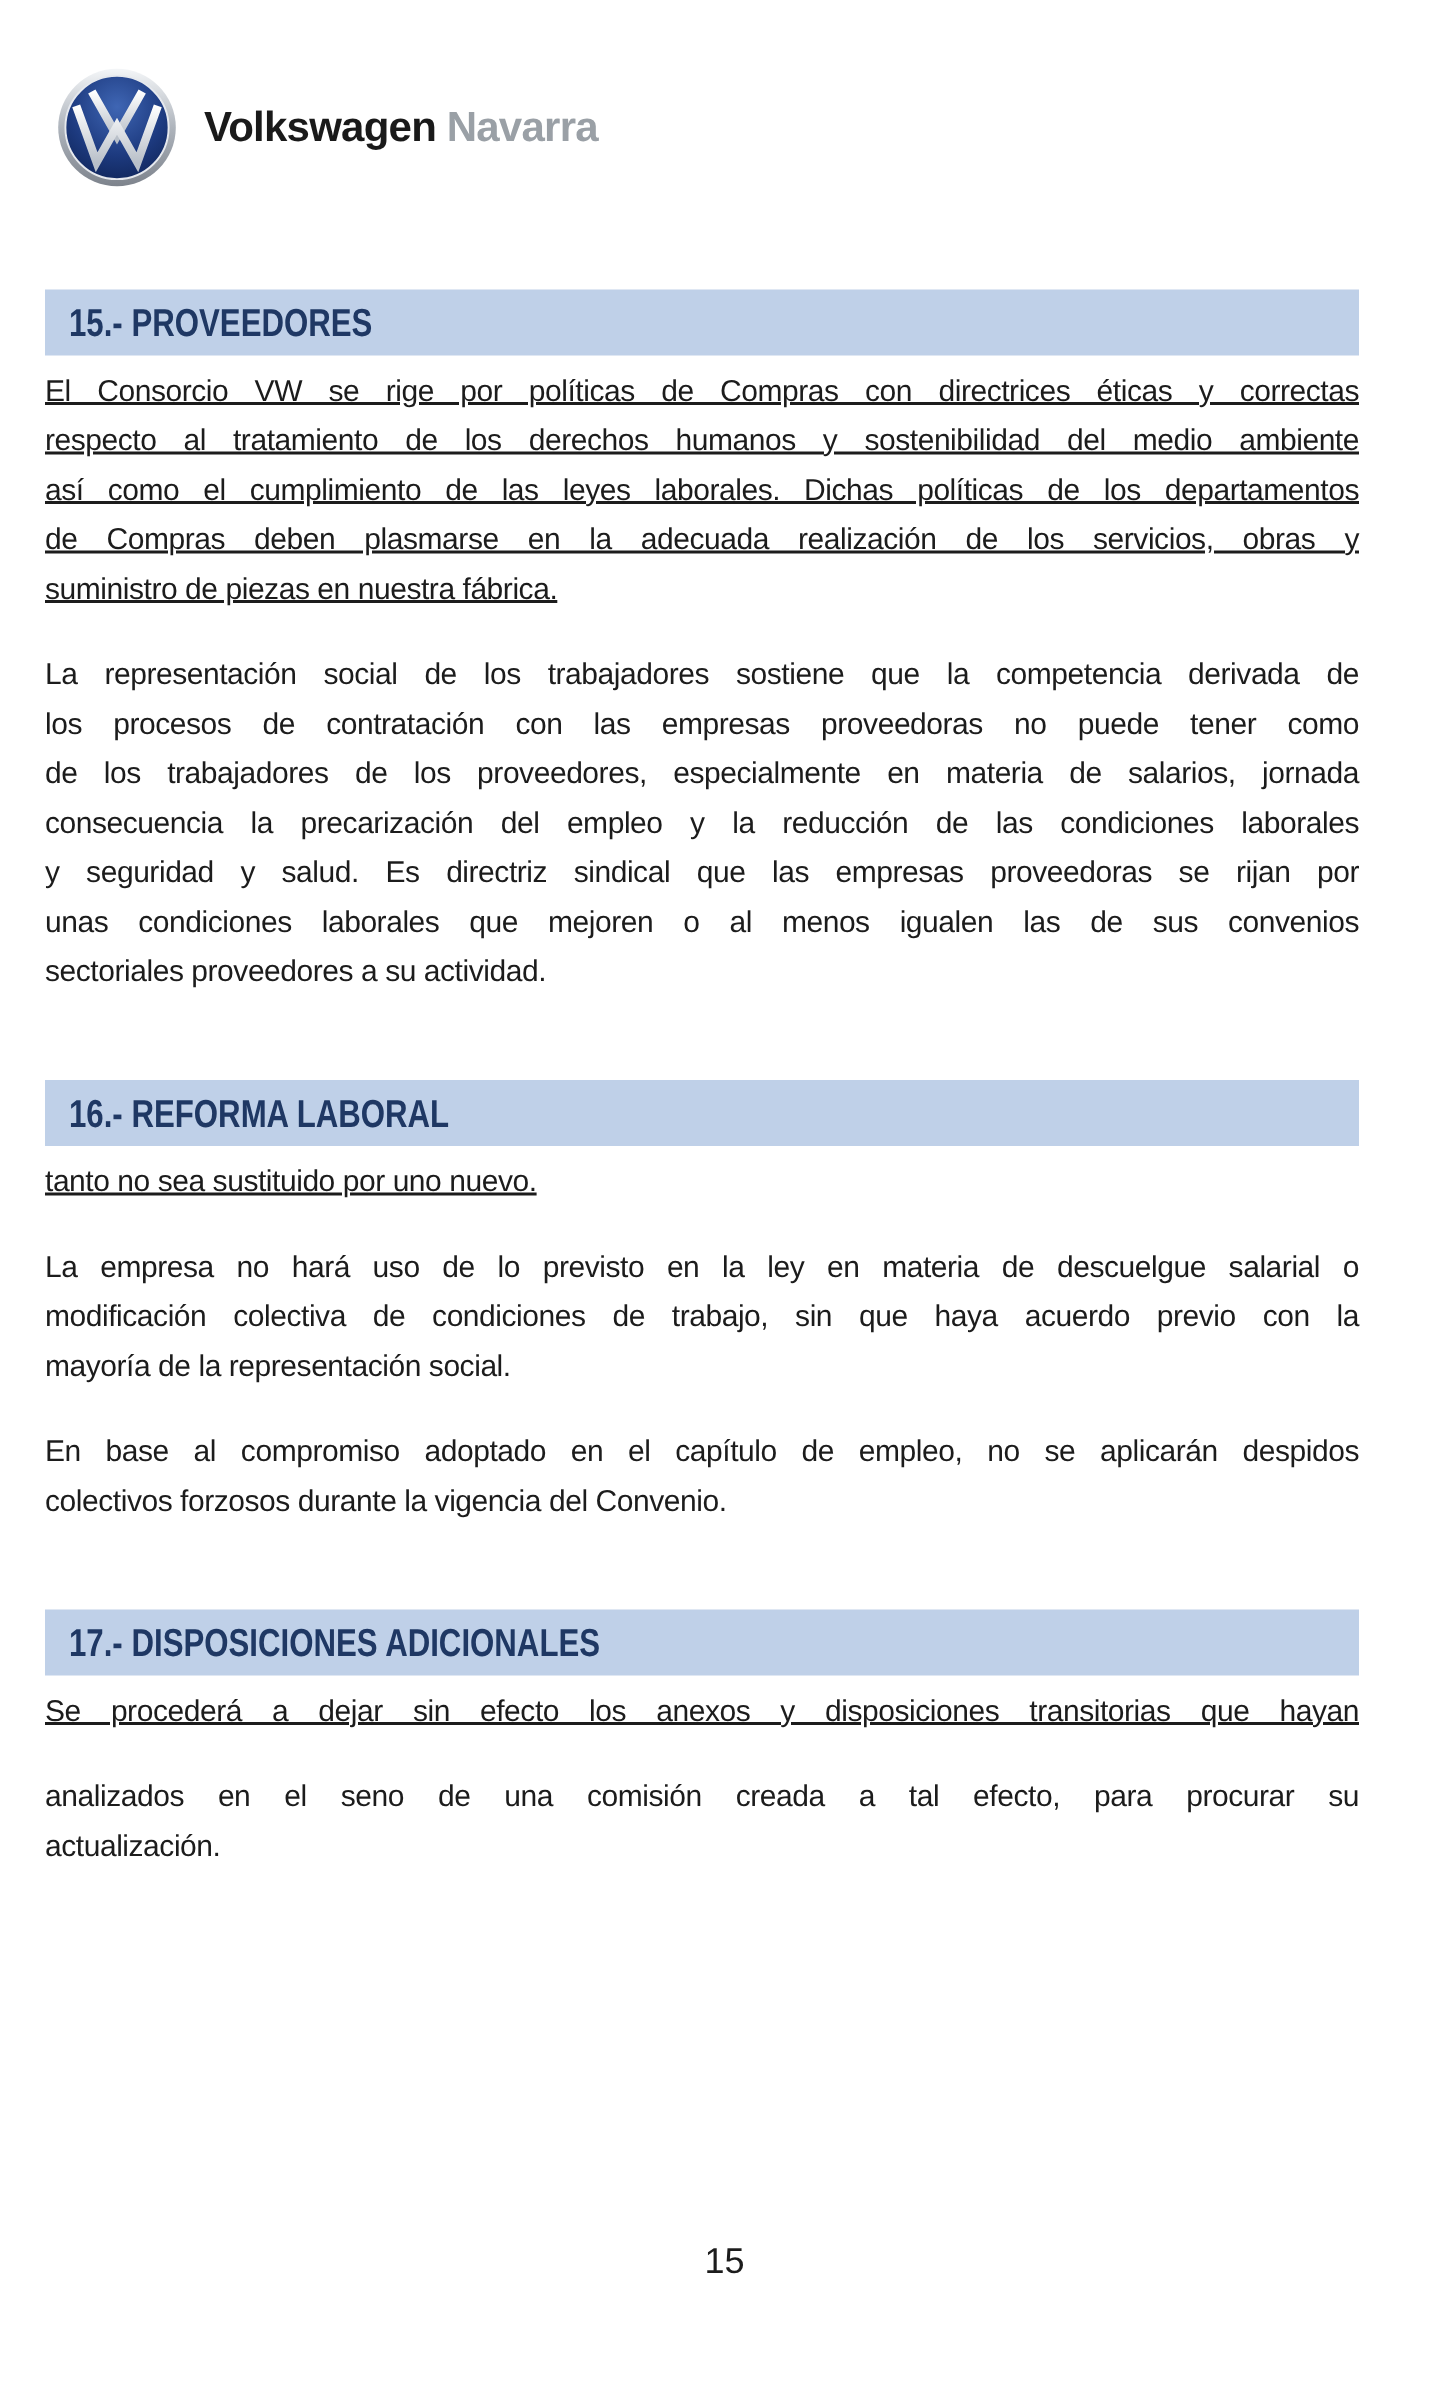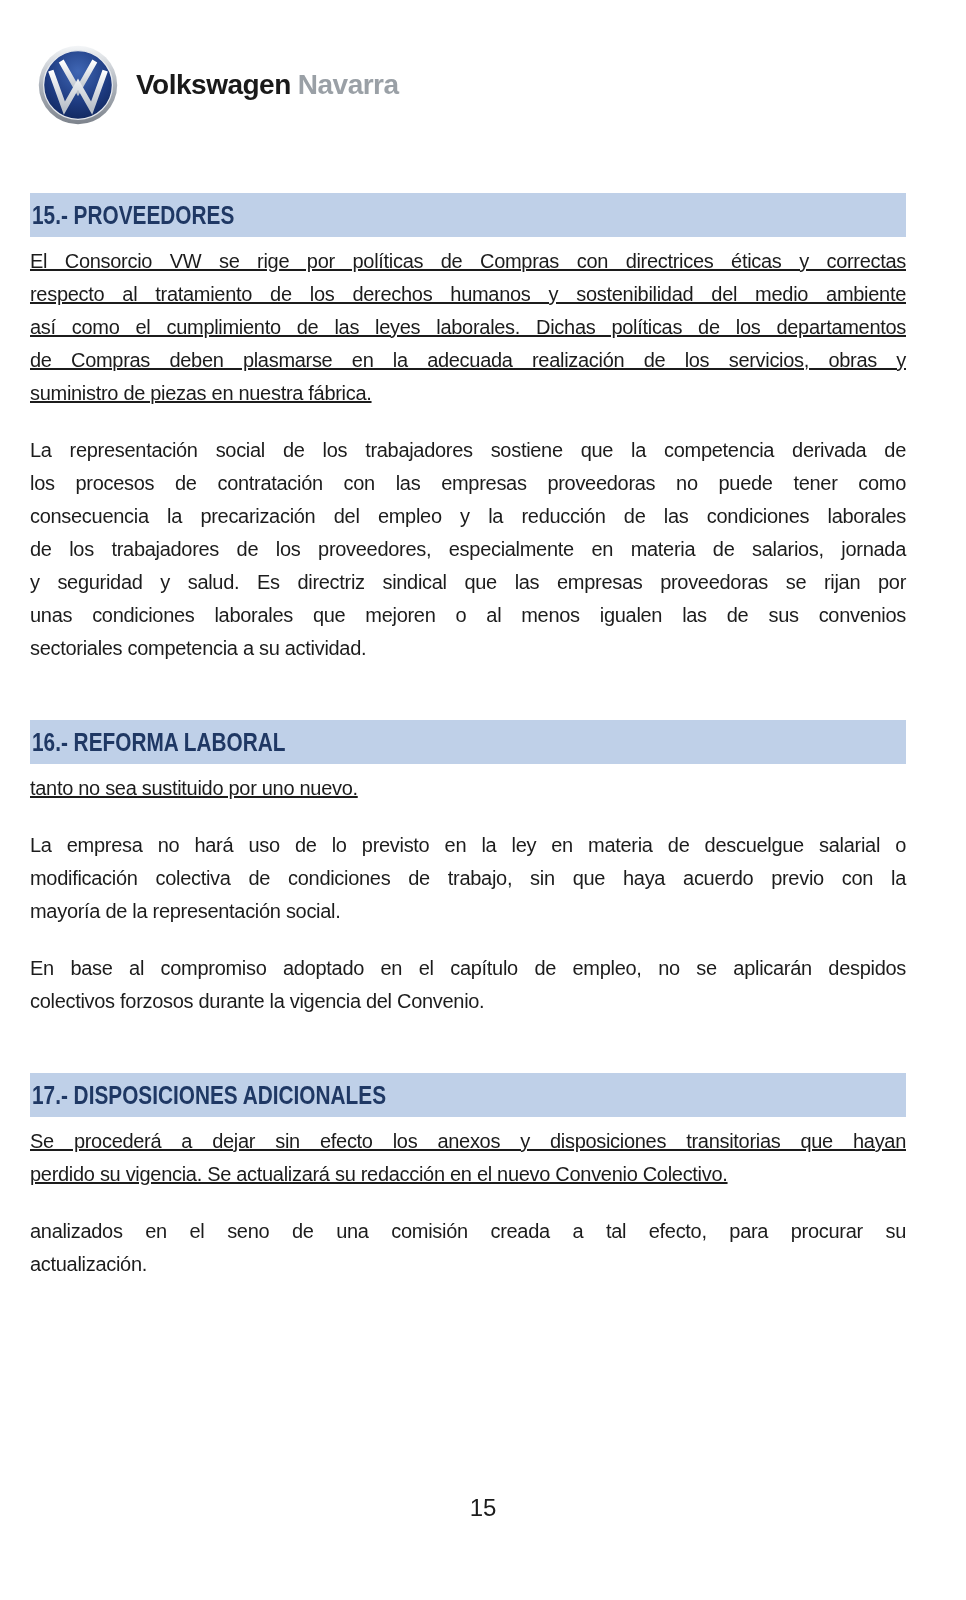--- a/index.html
+++ b/index.html
@@ -40,21 +40,21 @@
     left: 30px;
     width: 876px;
   }
   .doc-section { margin-top: 55px; }
   .doc-section:first-child { margin-top: 67px; }
   .section-bar {
     height: 44px;
     background: #bfd0e8;
     display: flex;
     align-items: center;
-    padding-left: 2px;
+    padding-left: 16px;
     overflow: hidden;
   }
   .section-heading {
     display: inline-block;
     font-weight: bold;
     font-size: 26px;
     color: #1f3864;
     letter-spacing: 0;
     transform: scaleX(0.80);
     transform-origin: left center;
@@ -127,25 +127,25 @@
         <div class="para">
           <div class="line">El Consorcio VW se rige por políticas de Compras con directrices  éticas y correctas</div>
           <div class="line">respecto al  tratamiento de los derechos humanos y sostenibilidad del medio ambiente</div>
           <div class="line">así como el cumplimiento de las leyes laborales. Dichas políticas de los departamentos</div>
           <div class="line">de Compras deben plasmarse en la adecuada realización de los servicios, obras y</div>
           <div class="line last">suministro de piezas en nuestra fábrica.</div>
         </div>
         <div class="para">
           <div class="line">La representación social de los trabajadores sostiene que la competencia derivada de</div>
           <div class="line">los procesos de contratación con las empresas proveedoras no puede tener como</div>
+          <div class="line">de los trabajadores de los proveedores, especialmente en materia de salarios, jornada</div>
           <div class="line">consecuencia la precarización del empleo y la reducción de las condiciones laborales</div>
-          <div class="line">de los trabajadores de los proveedores, especialmente en materia de salarios, jornada</div>
           <div class="line">y seguridad y salud. Es directriz sindical que las empresas proveedoras se rijan por</div>
           <div class="line">unas condiciones laborales que mejoren o al menos igualen las de sus convenios</div>
-          <div class="line last">sectoriales competencia  a su actividad.</div>
+          <div class="line last">sectoriales proveedores  a su actividad.</div>
         </div>
       </section>
       <section class="doc-section">
         <div class="section-bar">
           <span class="section-heading">16.- REFORMA LABORAL</span>
         </div>
         <div class="para">
           <div class="line last">tanto no sea sustituido por uno nuevo.</div>
         </div>
         <div class="para">
@@ -157,21 +157,20 @@
           <div class="line">En base al compromiso adoptado en el capítulo de empleo, no se aplicarán despidos</div>
           <div class="line last">colectivos forzosos durante la vigencia del Convenio.</div>
         </div>
       </section>
       <section class="doc-section">
         <div class="section-bar">
           <span class="section-heading">17.- DISPOSICIONES ADICIONALES</span>
         </div>
         <div class="para">
           <div class="line">Se procederá a dejar sin efecto los anexos y disposiciones transitorias que hayan</div>
-          <div class="line last">perdido su vigencia. Se actualizará su redacción en el nuevo Convenio Colectivo.</div>
         </div>
         <div class="para">
           <div class="line">analizados en el seno de una comisión creada a tal efecto, para procurar su</div>
           <div class="line last">actualización.</div>
         </div>
       </section>
     </div>
 
   <div class="page-number">15</div>
 

